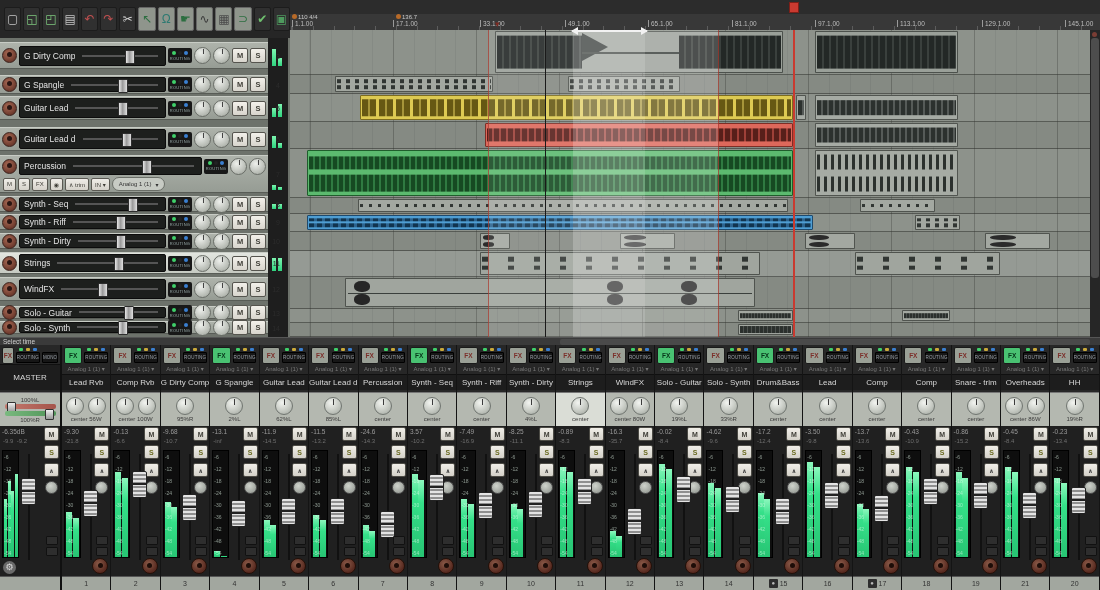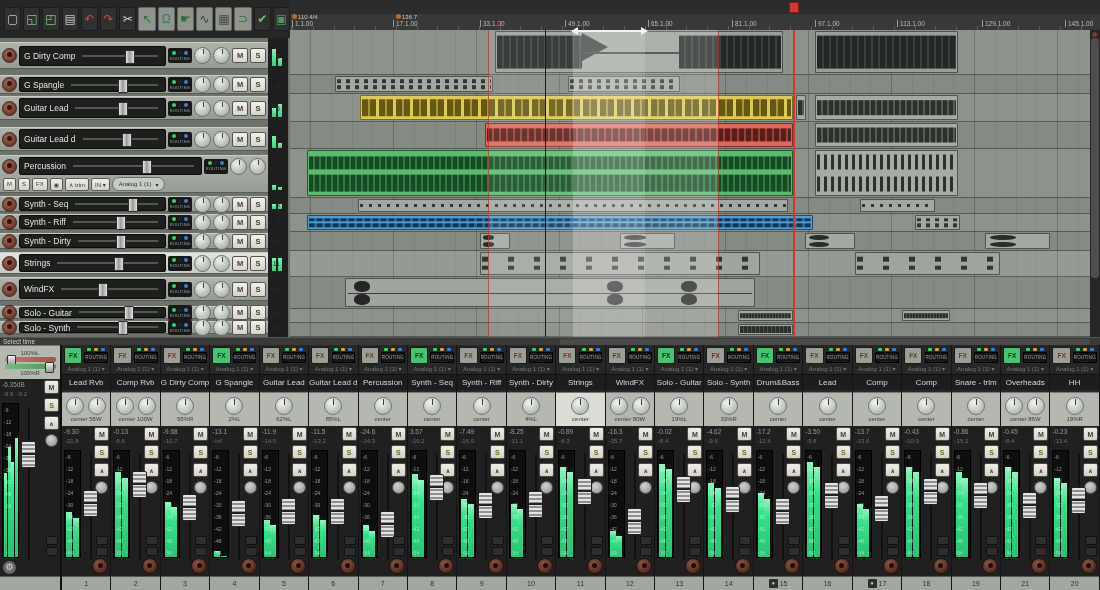--- a/index.html
+++ b/index.html
@@ -659,20 +659,35 @@
         <div class="dot"></div>
         <div class="thumb"></div>
       </div>
     </div>
   <div id="statusbar">
     <span>Select time</span>
     <i id="hthumb"></i>
   </div>
   <div id="mixer">
       <div class="strip master">
+        <div class="striptop">
+          <div class="fxrow">
+            <div class="fxbtn fxoff">FX</div>
+            <div class="routewrap">
+              <div class="lightdots">
+                <i style="background:#3fd06a"></i>
+                <i style="background:#caa93a"></i>
+                <i style="background:#3a7fd0"></i>
+              </div>
+              <div class="routebtn">ROUTING</div>
+            </div>
+            <div class="monobtn">MONO</div>
+          </div>
+          <div class="mxname" style="height: 25px;">MASTER</div>
+        </div>
         <div class="knobpanel">
           <div class="wlabel">100%L</div>
           <div class="wslider red">
             <b style="left:2px"></b>
           </div>
           <div class="wslider grn">
             <b style="right:2px"></b>
           </div>
           <div class="wlabel">100%R</div>
         </div>

